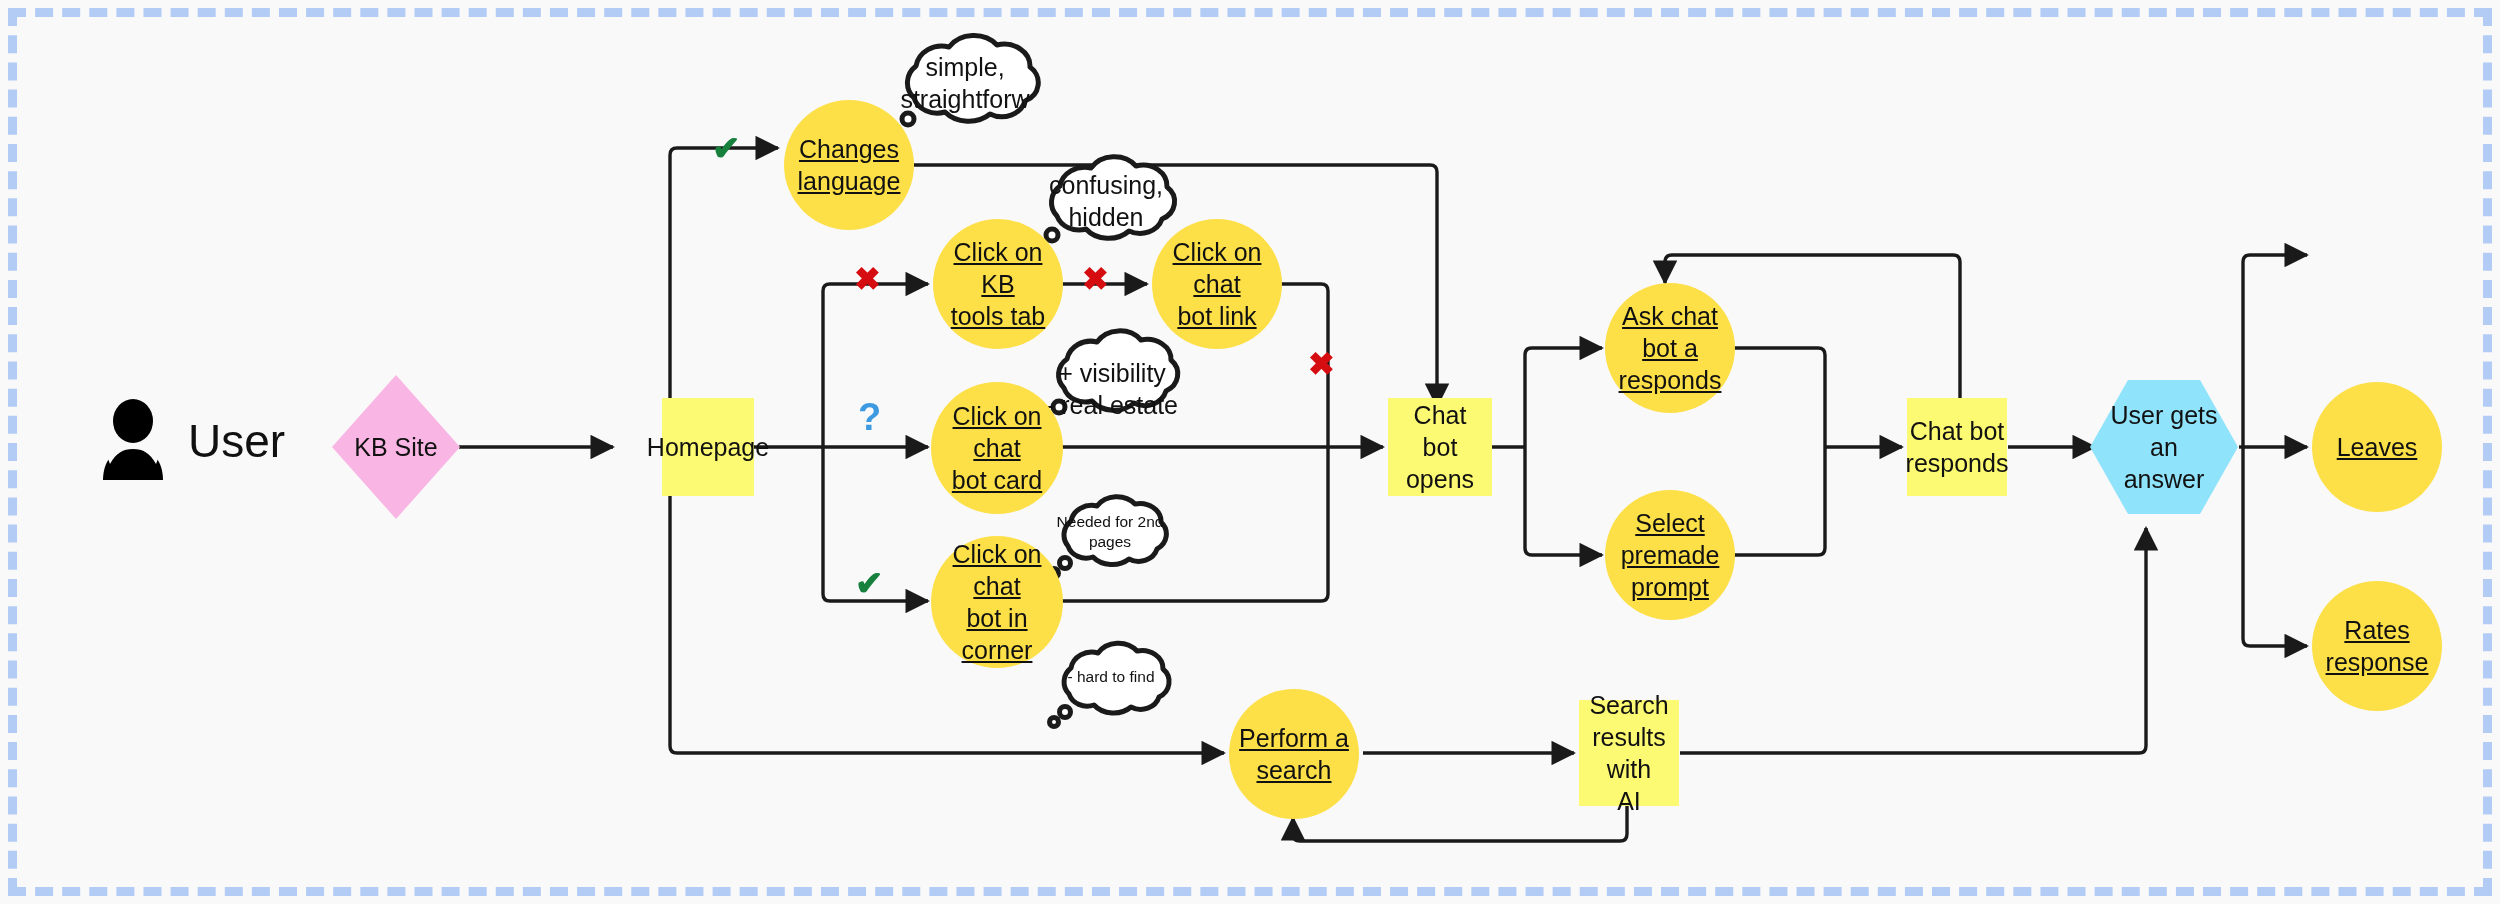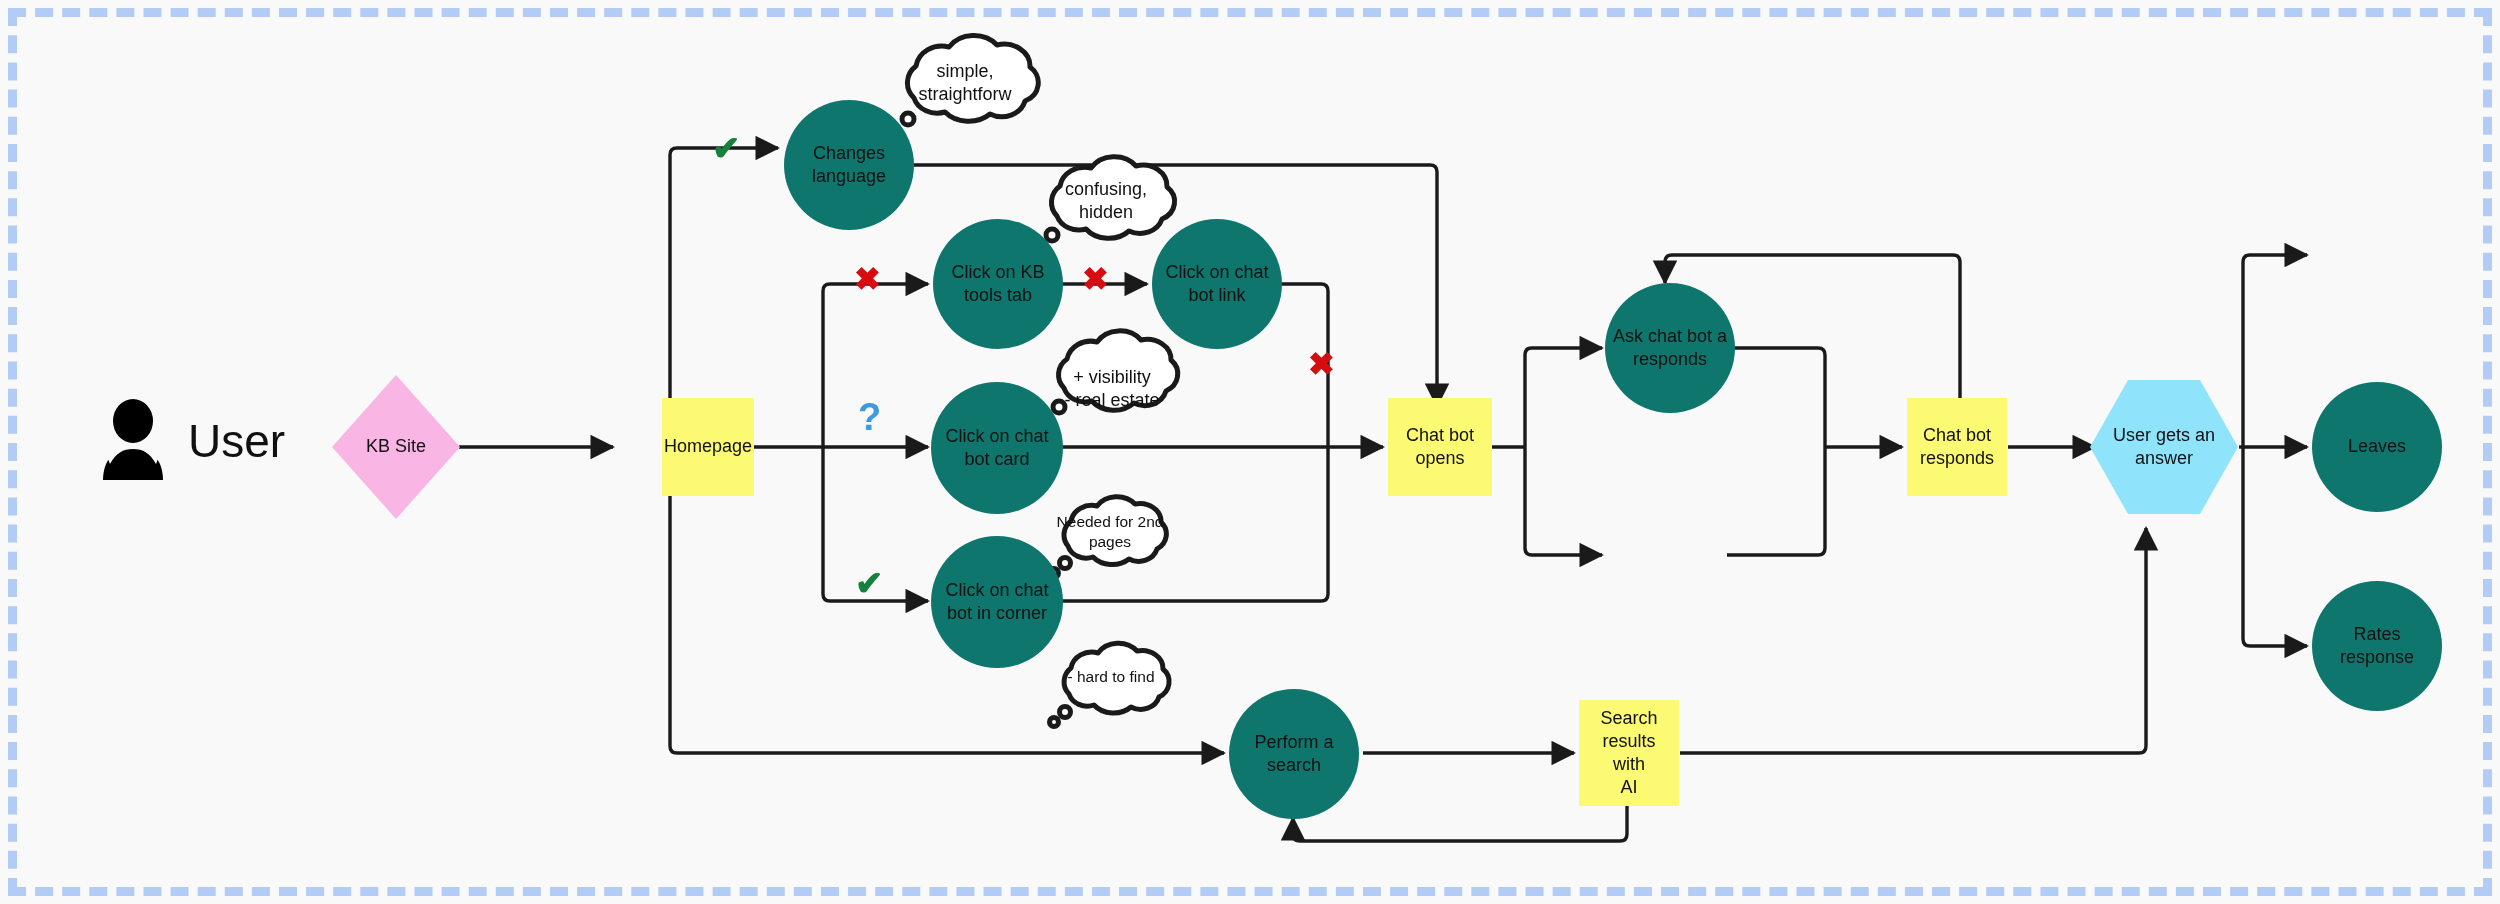--- a/index.html
+++ b/index.html
@@ -40,31 +40,32 @@
     display: flex;
     align-items: center;
     justify-content: center;
     text-align: center;
     box-sizing: border-box;
     color: #111111;
     line-height: 1.28;
   }
   .node-circle {
     border-radius: 50%;
-    background: #0f766e;
+    background: #fde047;
+    text-decoration: underline;
   }
   .node-rect {
     background: #fcfa72;
   }
   .node-label {
     display: block;
     padding: 0 6px;
     white-space: pre-line;
   }
-  .f20 { font-size: 18px; }
+  .f20 { font-size: 25px; }
   .f16 { font-size: 15.5px; }
   .node-diamond-wrap {
     position: absolute;
   }
   .node-hex-wrap {
     position: absolute;
   }
   .cloud {
     position: absolute;
   }
@@ -310,20 +311,24 @@
   <div class="node node-rect" style="left:1388px; top:398px; width:104px; height:98px;">
     <span class="node-label f20">Chat bot
 opens</span>
   </div>
 
   <div class="node node-circle" style="left:1605px; top:283px; width:130px; height:130px;">
     <span class="node-label f20">Ask chat bot a
 responds</span>
   </div>
 
+  <div class="node node-circle" style="left:1605px; top:490px; width:130px; height:130px;">
+    <span class="node-label f20">Select premade
+prompt</span>
+  </div>
 
   <div class="node node-rect" style="left:1907px; top:398px; width:100px; height:98px;">
     <span class="node-label f20">Chat bot
 responds</span>
   </div>
 
   <div class="node-hex-wrap" style="left:2088px; top:378px; width:152px; height:138px;">
     <svg width="152" height="138" viewBox="0 0 152 138" xmlns="http://www.w3.org/2000/svg">
       <polygon points="40,2 112,2 150,69 112,136 40,136 2,69" fill="#8fe3fb"></polygon>
     </svg>

